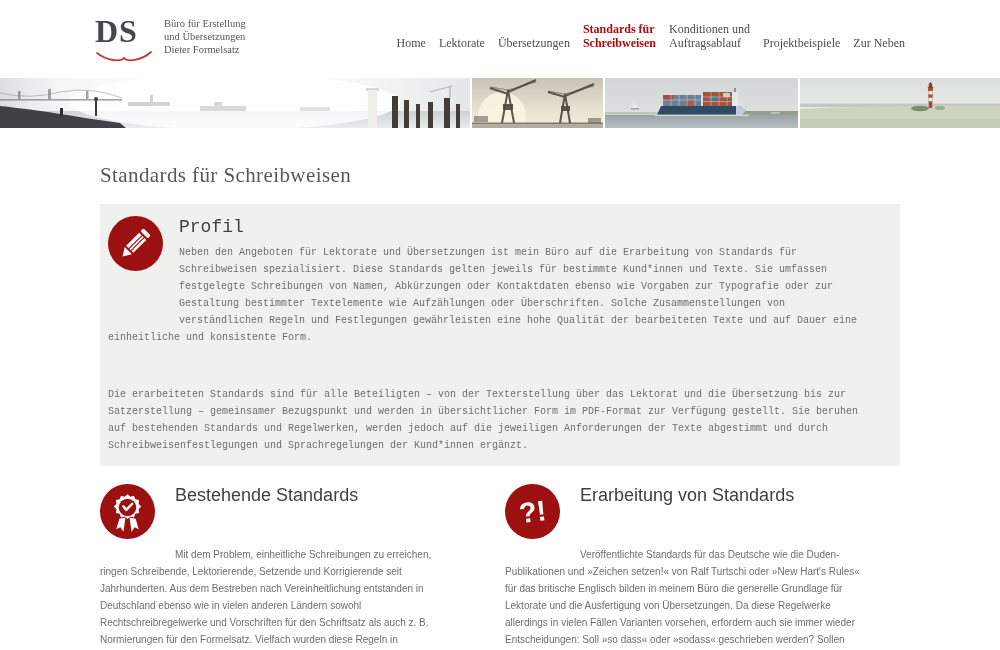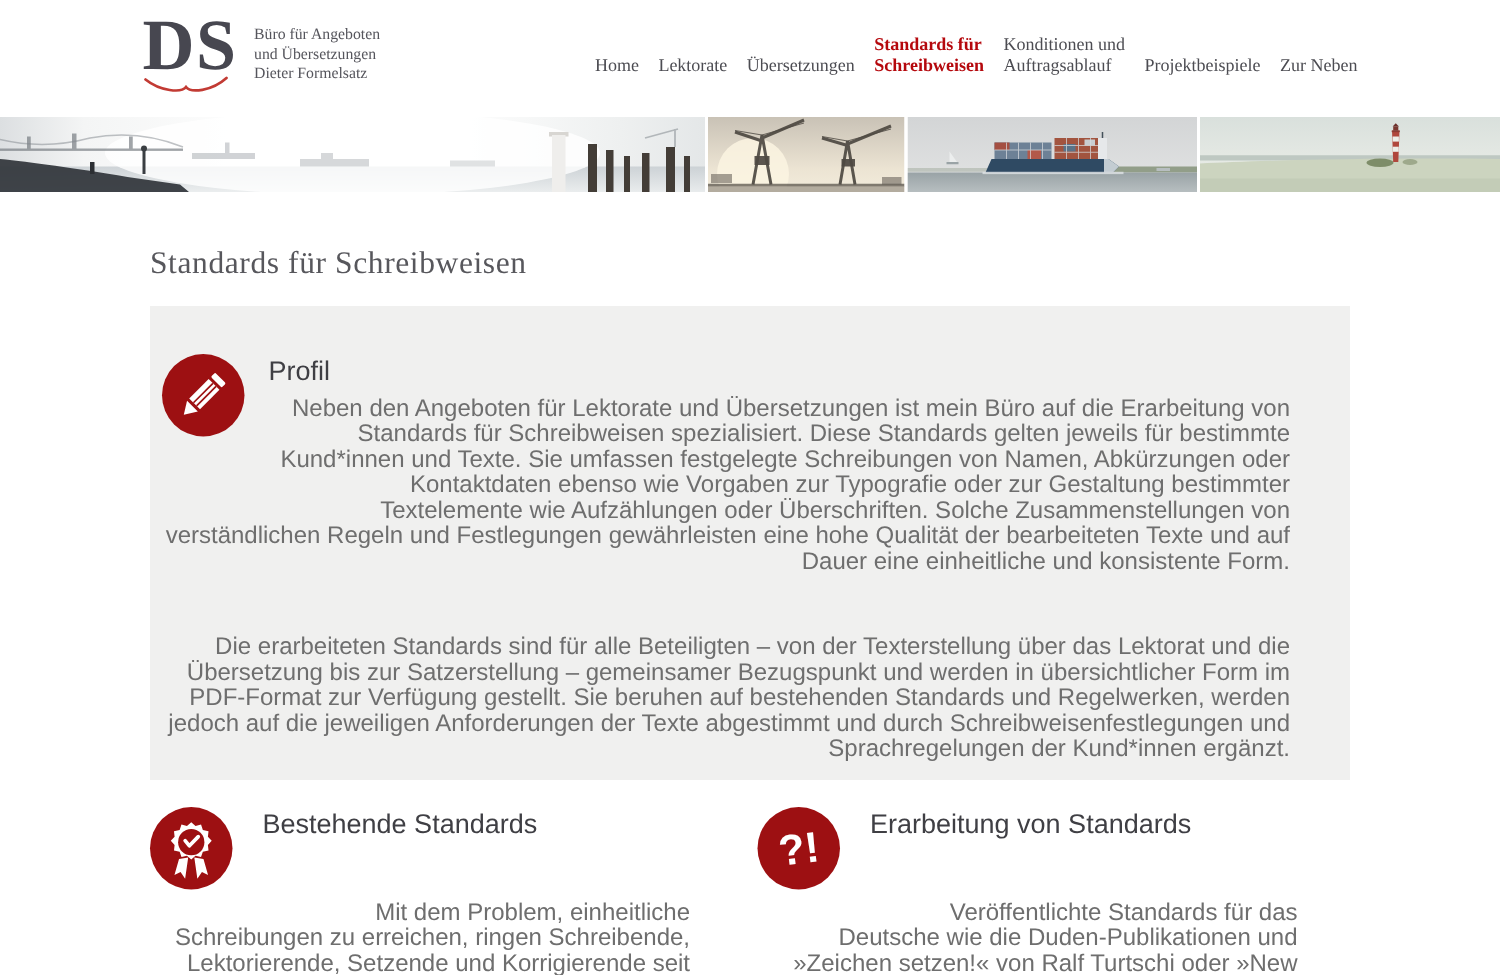--- a/index.html
+++ b/index.html
@@ -14,21 +14,21 @@
   html,body{margin:0;padding:0;}
   body{
     width:1000px;height:650px;overflow:hidden;background:#ffffff;
     font-family:"Liberation Sans",sans-serif;color:var(--body-gray);
   }
 
   
   .header{height:78px;display:flex;justify-content:space-between;align-items:flex-start;
     padding:13px 95px 0 95px;background:#fff;}
   .brand{display:flex;align-items:flex-start;cursor:pointer;}
-  .logo-ds{font-family:"Liberation Serif",serif;font-weight:600;font-size:48px;line-height:36px;
+  .logo-ds{font-family:"Liberation Serif",serif;font-weight:600;font-size:32px;line-height:36px;
     color:#474750;letter-spacing:1px;}
   .logo-swoosh{display:block;margin-top:1px;}
   .tagline{margin-left:11px;padding-top:4px;font-family:"Liberation Serif",serif;
     font-size:10.5px;line-height:13px;color:#55555c;}
   .tagline span{display:block;}
   .nav{display:flex;align-items:flex-end;gap:13px;margin-top:9px;
     font-family:"Liberation Serif",serif;font-size:12px;line-height:14px;color:#4c4c52;}
   .nav a{text-decoration:none;color:inherit;white-space:pre-line;text-align:left;cursor:pointer;}
   .nav a.active{color:var(--nav-active);font-weight:bold;}
 
@@ -36,47 +36,47 @@
   .banner{display:flex;gap:2px;height:50px;background:#fff;}
   .banner .shot{height:50px;}
   .banner svg{display:block;width:100%;height:100%;}
   .b1{width:470px;} .b2{width:131px;} .b3{width:193px;} .b4{width:200px;}
 
   
   .main{padding:0 100px;}
   h1.page-title{margin:34px 0 0 0;font-family:"Liberation Serif",serif;font-weight:400;
     font-size:21px;line-height:26px;color:#57575c;letter-spacing:.4px;}
 
-  .panel{margin-top:16px;background:var(--panel-gray);padding:32px 40px 12px 8px;}
+  .panel{margin-top:16px;background:var(--panel-gray);padding:12px 40px 12px 8px;font-family:Liberation Mono, monospace;}
   .icon-circle{width:55px;height:55px;border-radius:50%;background:var(--accent-red);
     display:flex;align-items:center;justify-content:center;}
   .panel .icon-circle{float:left;margin:0 16px 48px 0;}
   h2.sec-head{margin:0 0 6px 0;font-size:18px;line-height:22px;font-weight:400;color:var(--head-gray);}
-  p.body{margin:0 0 9px 0;font-size:16px;line-height:17px;color:var(--body-gray);text-align:right;}
+  p.body{margin:0 0 9px 0;font-size:10px;line-height:17px;color:var(--body-gray);}
   p.body:last-child{margin-bottom:0;margin-top:40px;}
 
   .cols{display:flex;gap:45px;margin-top:18px;}
   .col{width:360px;}
   .col .icon-circle{float:left;margin:0 20px 15px 0;}
 
   .icon-circle svg{display:block;}
 </style>
 </head>
 <body>
 
 <div class="header">
   <div class="brand">
     <div>
       <div class="logo-ds">DS</div>
       <svg class="logo-swoosh" width="58" height="12" viewBox="0 0 58 12">
         <path d="M2,3 C12,11 26,12 29,8 C32,12 46,11 56,2" fill="none" stroke="var(--swoosh-red)" stroke-width="1.8" stroke-linecap="round"></path>
       </svg>
     </div>
     <div class="tagline">
-      <span>Büro für Angeboten</span>
+      <span>Büro für Erstellung</span>
       <span>und Übersetzungen</span>
       <span>Dieter Formelsatz</span>
     </div>
   </div>
   <div class="nav">
     <a>Home</a>
     <a>Lektorate</a>
     <a>Übersetzungen</a>
     <a class="active">Standards für
 Schreibweisen</a>

